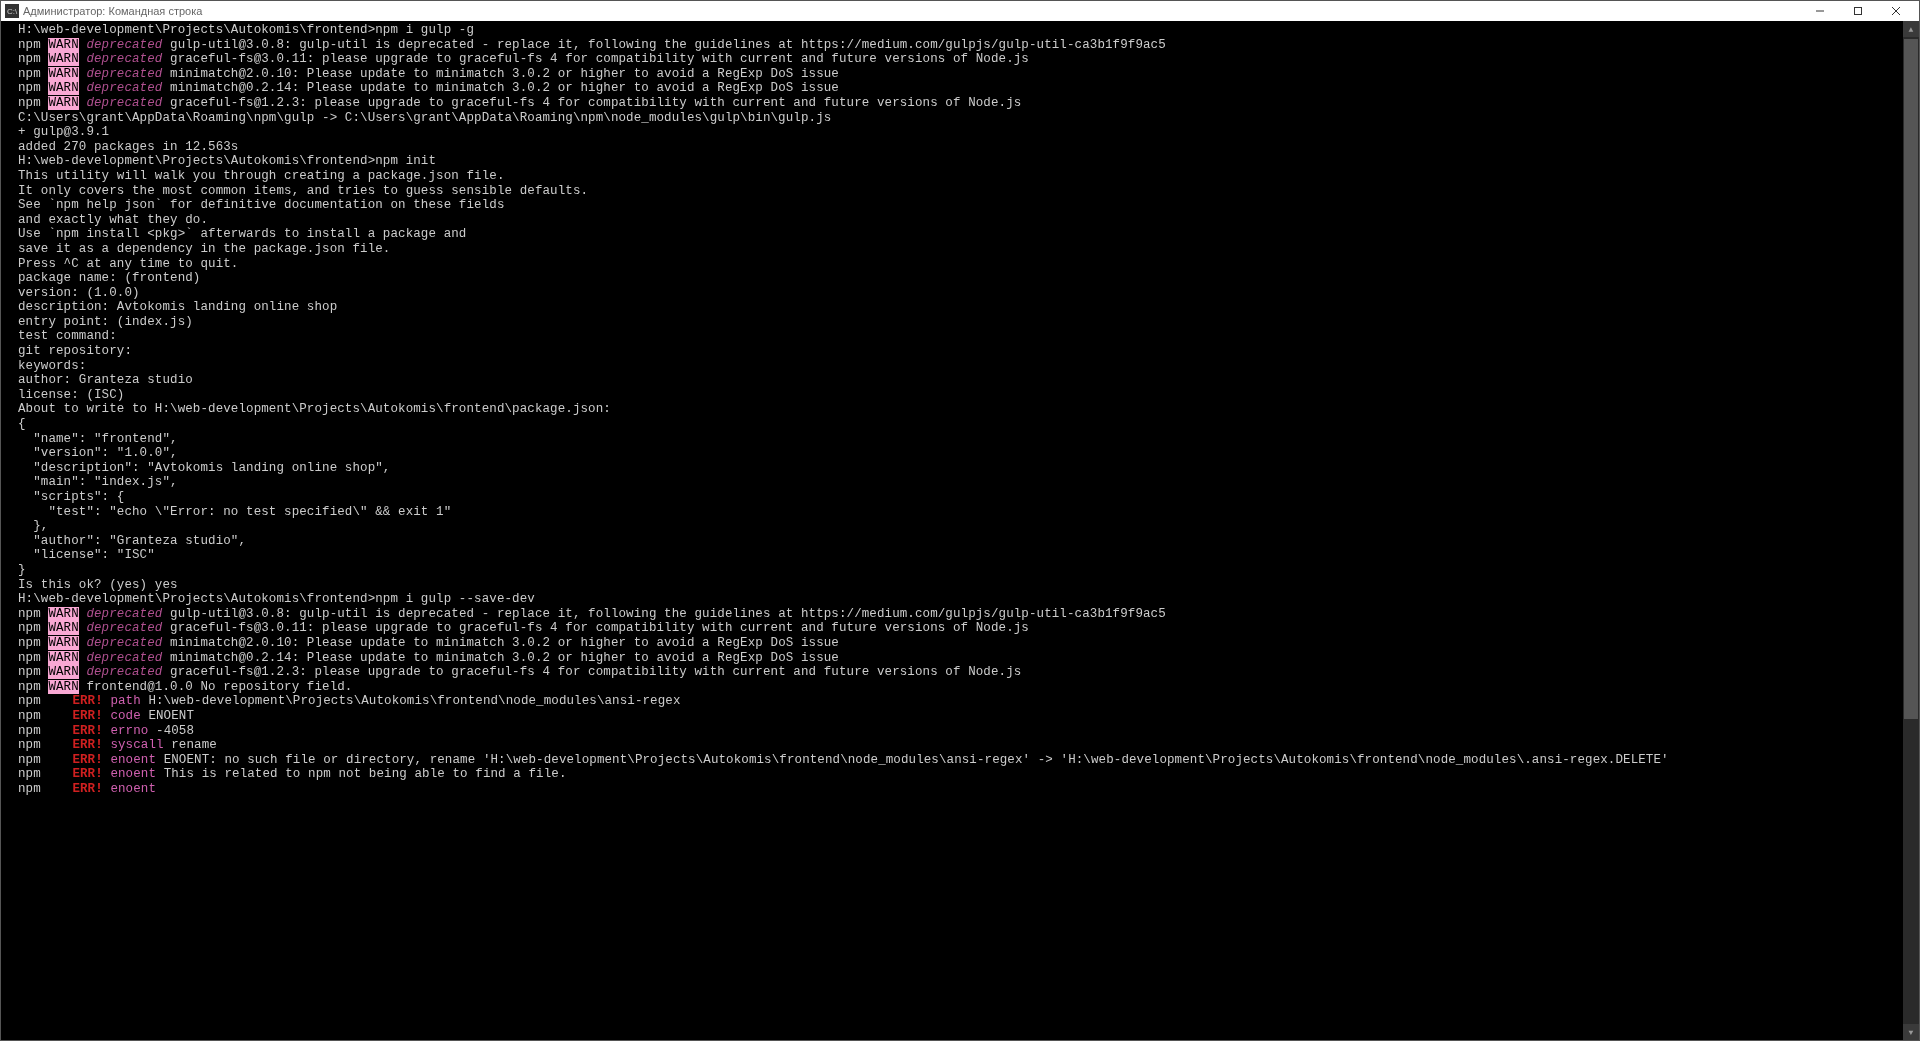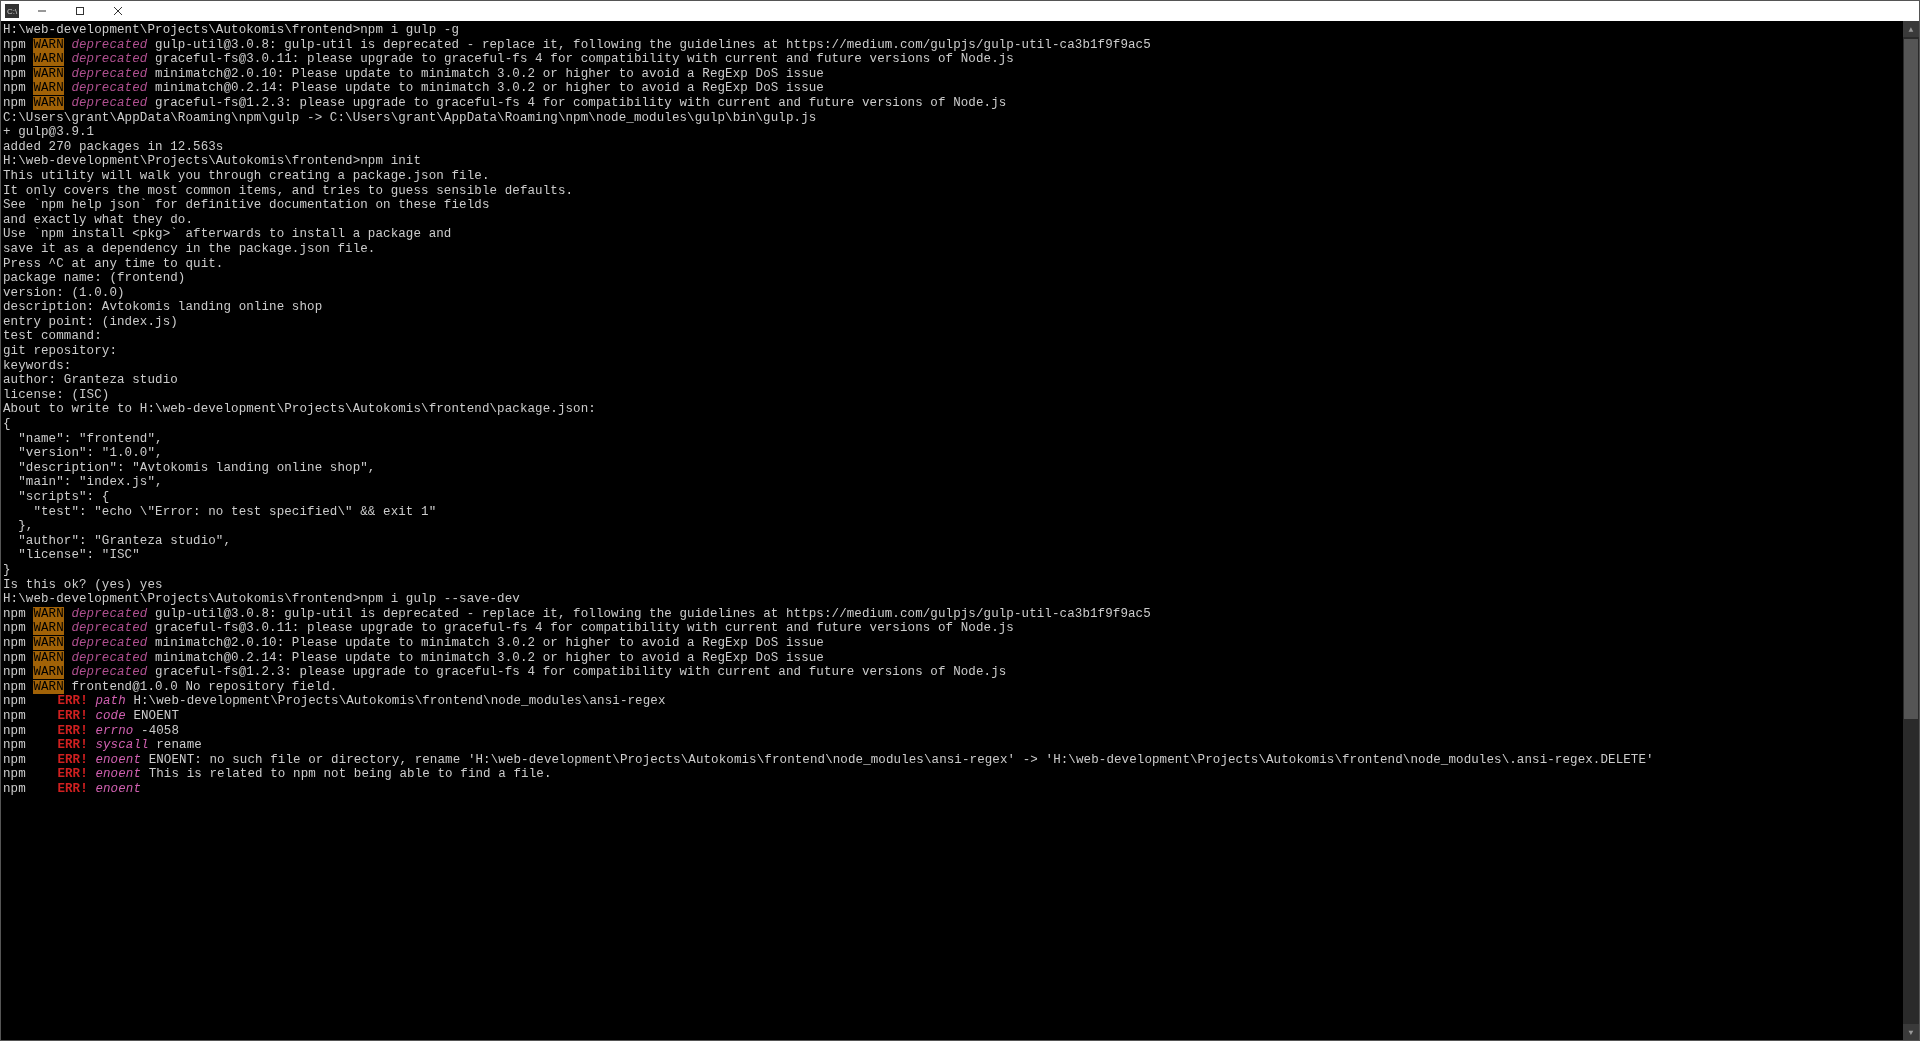--- a/index.html
+++ b/index.html
@@ -4,39 +4,40 @@
 <style>
 * { margin: 0; padding: 0; box-sizing: border-box; }
 html, body { width: 1920px; height: 1041px; overflow: hidden; background: #000; font-family: Consolas, 'Courier New', monospace; }
 .window { width: 100%; height: 100%; display: flex; flex-direction: column; background: #000; border: 1px solid #555; }
 .titlebar { height: 20px; background: #fff; display: flex; align-items: center; padding: 0 4px; font-size: 11px; color: #666; font-family: 'Segoe UI', Tahoma, sans-serif; }
 .titlebar-icon { width: 14px; height: 14px; background: #333; margin-right: 4px; display: inline-flex; align-items: center; justify-content: center; font-size: 8px; color: #ccc; }
 .titlebar-text { flex: 1; }
 .titlebar-controls { display: flex; gap: 0; }
 .titlebar-btn { width: 38px; height: 20px; display: flex; align-items: center; justify-content: center; font-size: 11px; color: #333; cursor: default; font-family: 'Segoe UI', sans-serif; }
 .titlebar-btn svg { width: 10px; height: 10px; }
-.terminal-area { flex: 1; display: flex; background: #000; overflow: hidden; }
+.terminal-area { flex: 1; display: flex; background: #000; overflow: hidden; padding-left: 15px; }
 .terminal { flex: 1; padding: 2px 2px; font-size: 12.5px; line-height: 14.6px; color: #ccc; white-space: pre; overflow: hidden; letter-spacing: 0.1px; }
 .scrollbar { width: 16px; background: #2a2a2a; position: relative; }
 .scrollbar-up, .scrollbar-down { width: 16px; height: 16px; background: #3a3a3a; display: flex; align-items: center; justify-content: center; font-size: 8px; color: #999; position: absolute; }
 .scrollbar-up { top: 0; }
 .scrollbar-down { bottom: 0; }
 .scrollbar-thumb { width: 14px; background: #555; position: absolute; left: 1px; top: 18px; height: 680px; }
 .line { display: block; }
-.warn-bg { background: #a16207; color: #000; }
+.warn-bg { background: #f9a8d4; color: #000; }
 .deprecated { color: #b05090; font-style: italic; }
 .err { color: #d02020; font-weight: bold; margin-left: 24px; }
-.err-type { color: #d060b0; font-style: italic; }
+.err-type { color: #d060b0; }
 </style>
 </head>
 <body>
 
 <div class="window">
   <div class="titlebar">
     <span class="titlebar-icon">C:\</span>
+    <span class="titlebar-text">Администратор: Командная строка</span>
     <div class="titlebar-controls">
       <div class="titlebar-btn">
           <svg viewBox="0 0 10 10">
             <line x1="1" y1="5" x2="9" y2="5" stroke="#333" stroke-width="1"></line>
           </svg>
         </div>
       <div class="titlebar-btn">
           <svg viewBox="0 0 10 10">
             <rect x="1.5" y="1.5" width="7" height="7" fill="none" stroke="#333" stroke-width="1"></rect>
           </svg>

